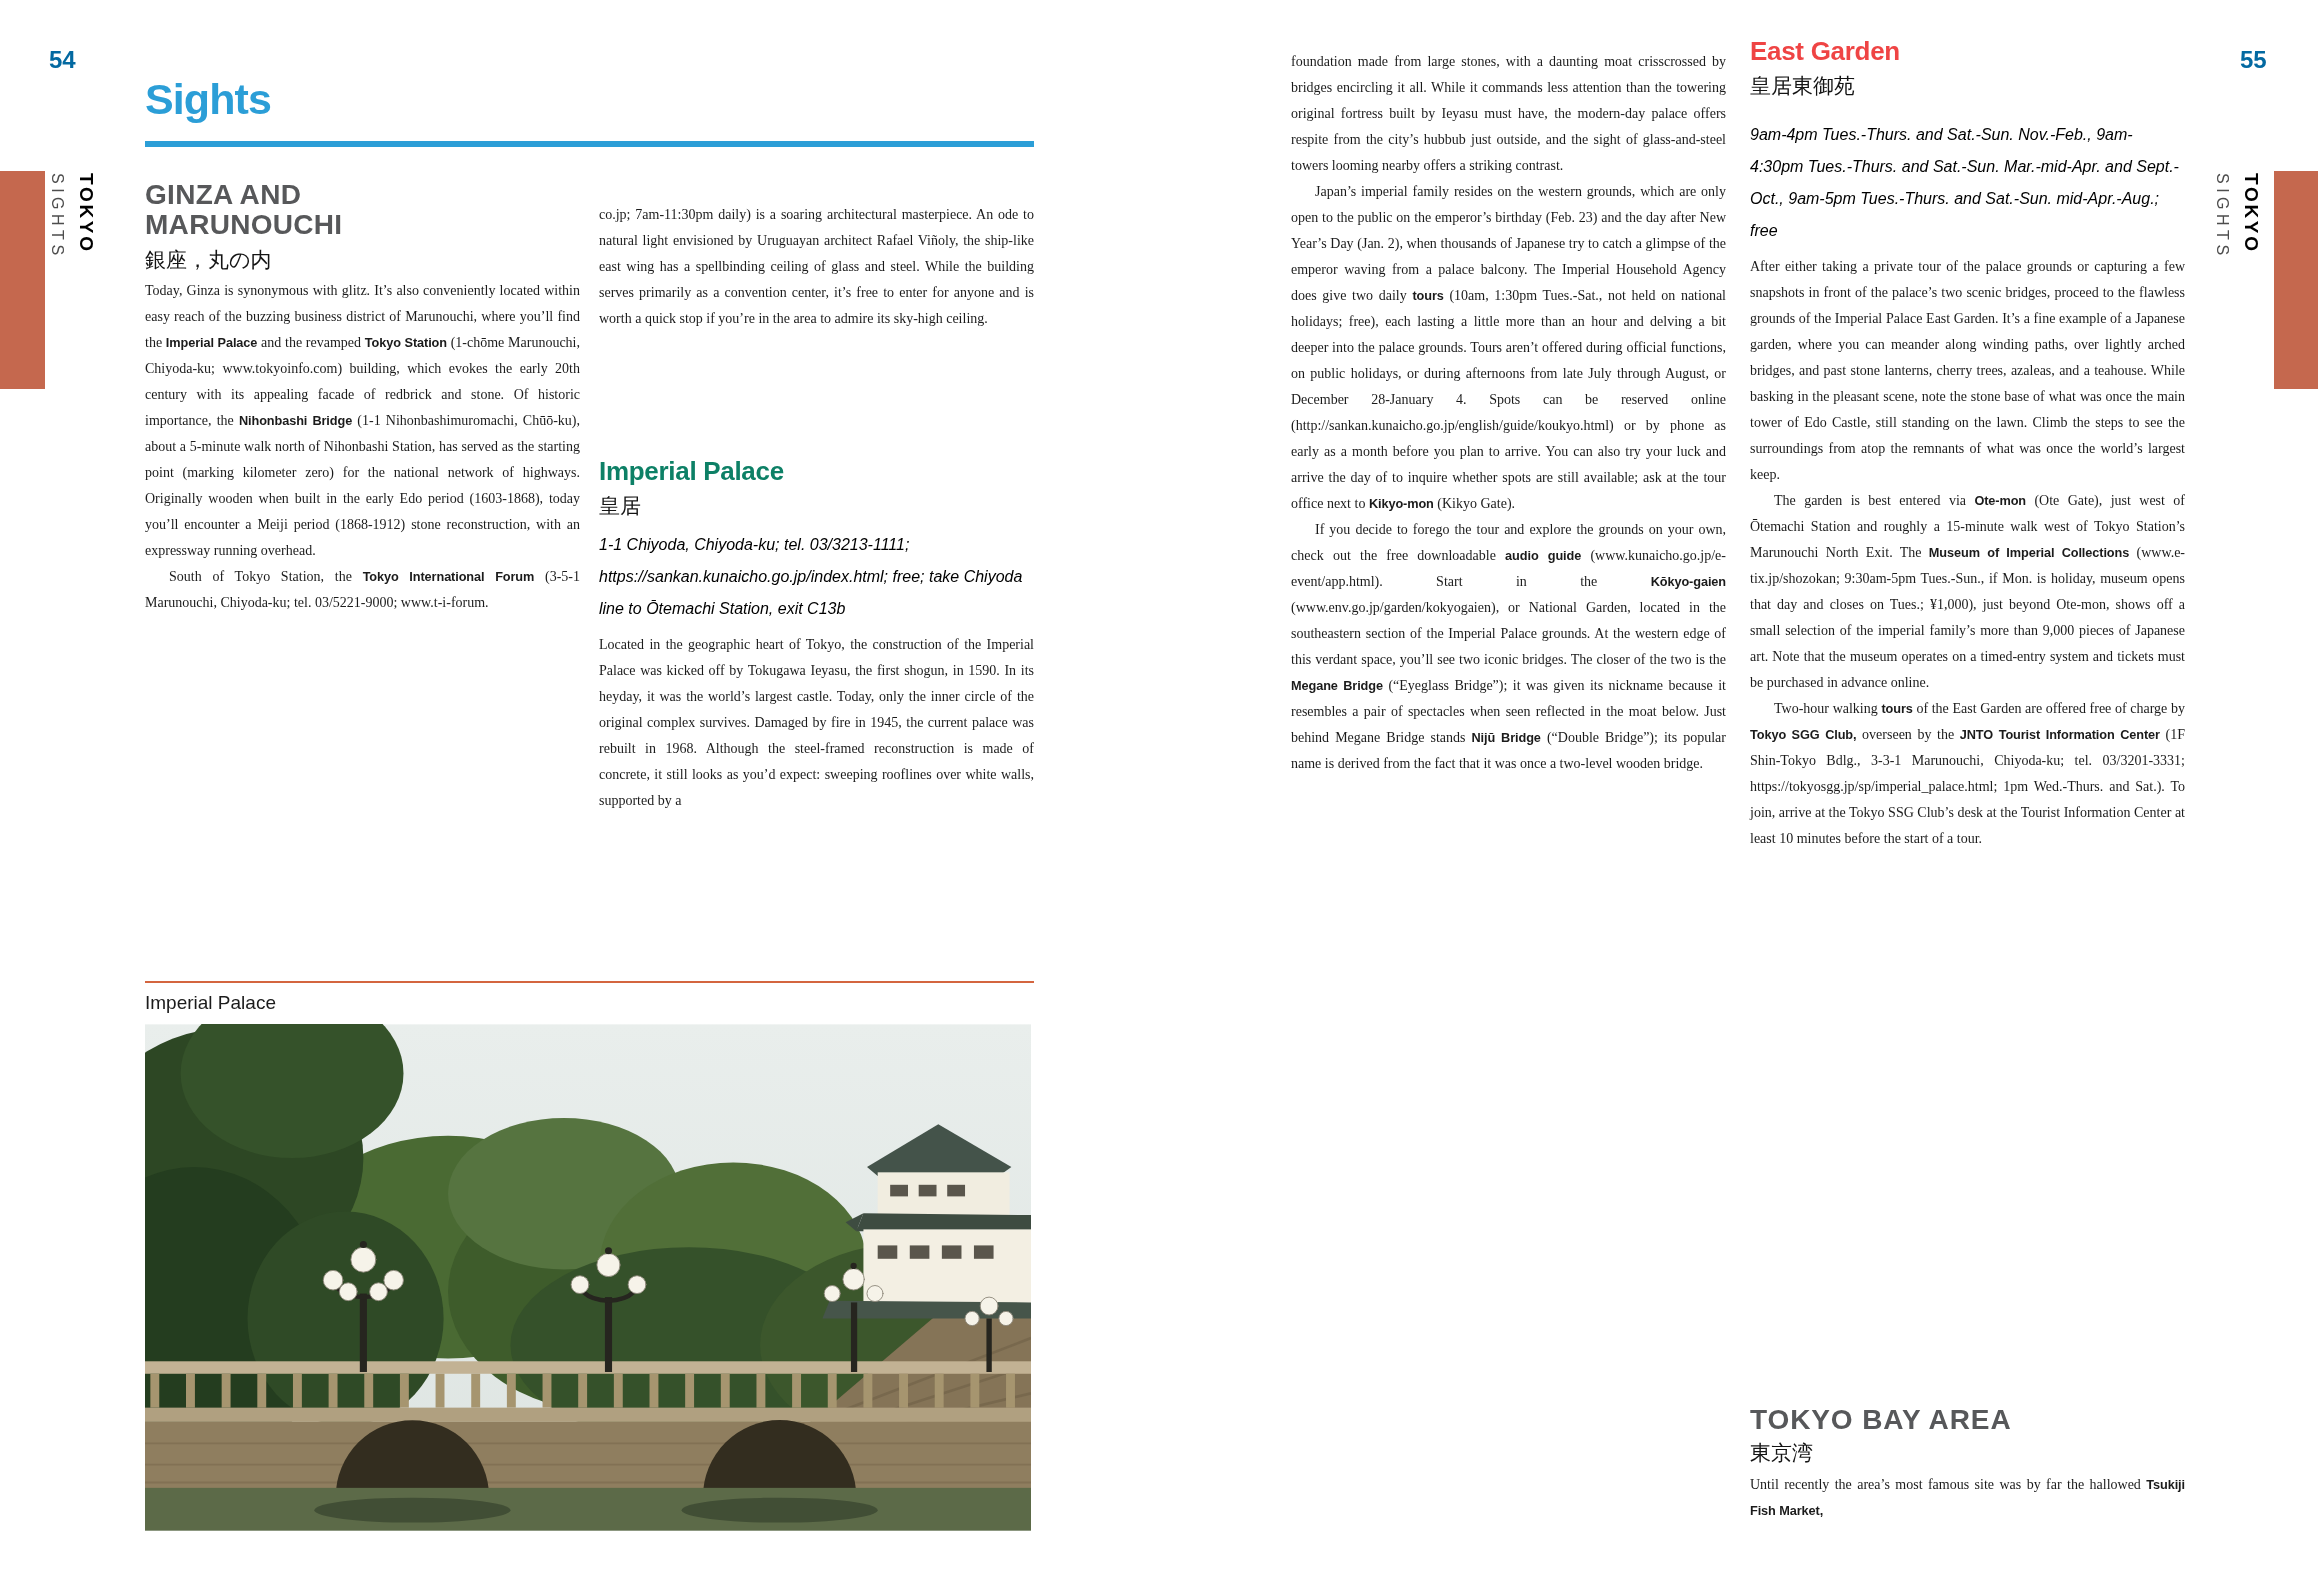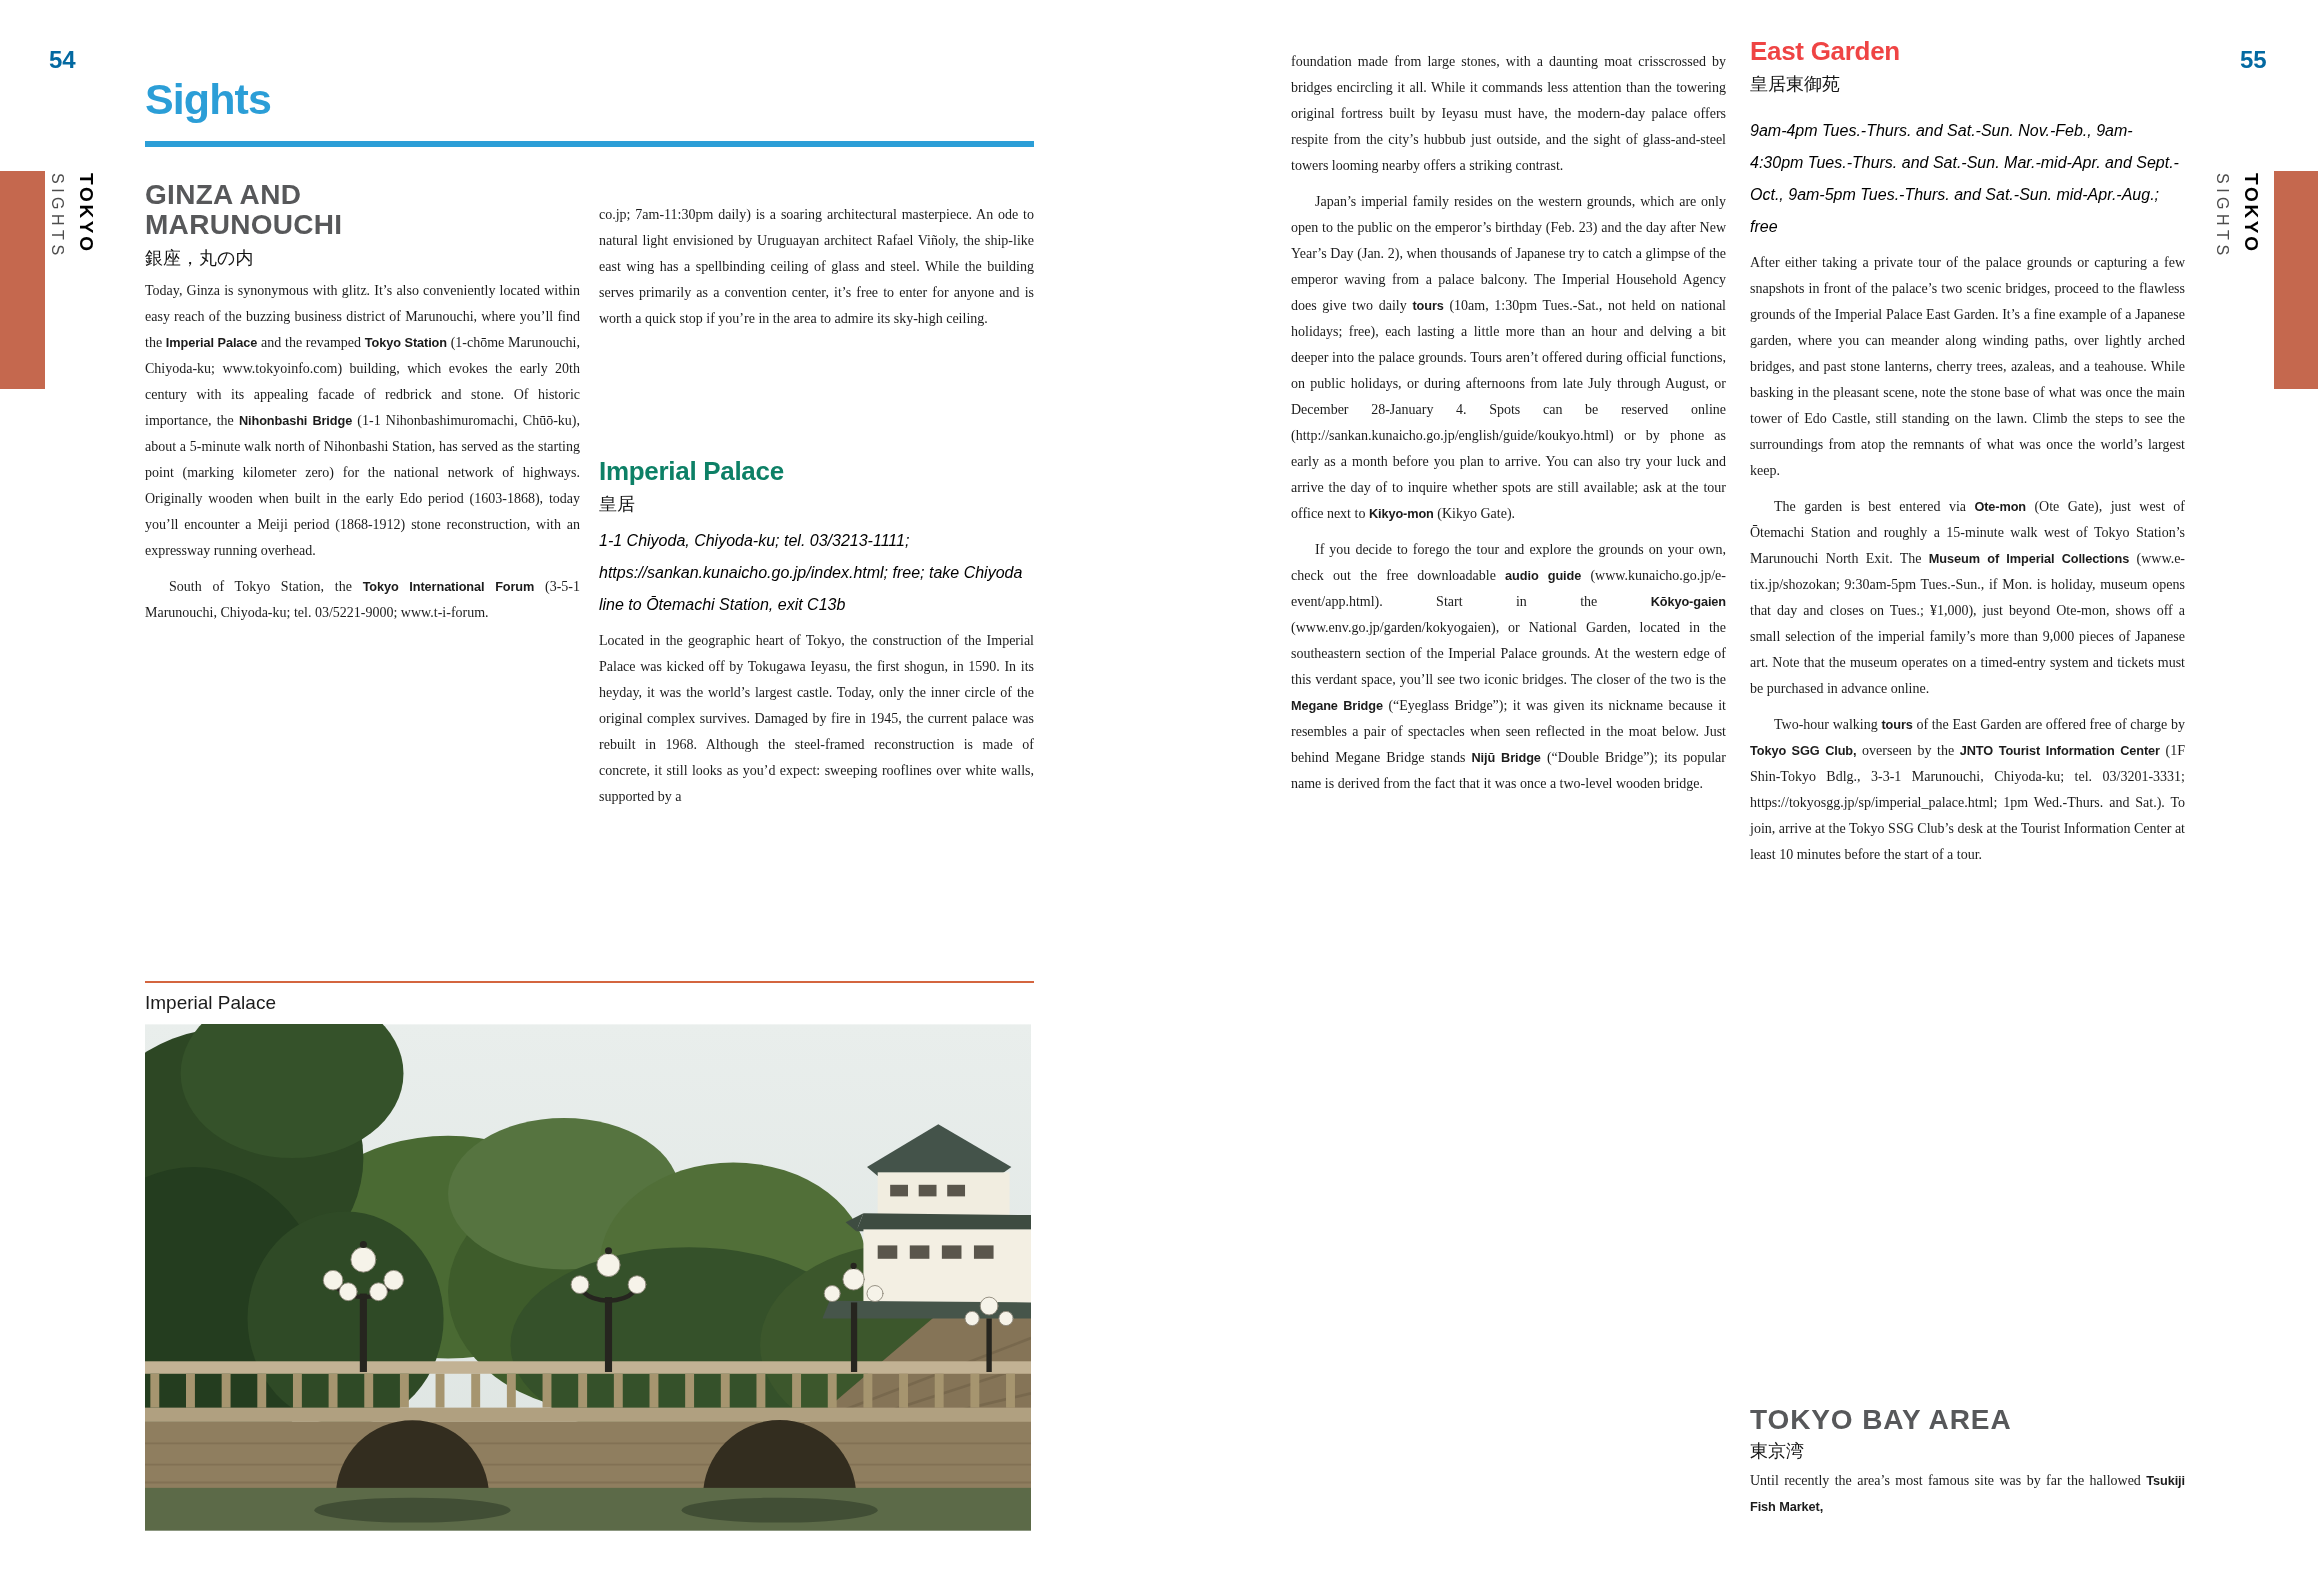--- a/index.html
+++ b/index.html
@@ -2,28 +2,28 @@
 <html style="font-size:14.3px"><head>
 <meta charset="utf-8">
 <style>
   html,body{margin:0;padding:0;background:#ffffff;}
   .canvas{position:relative;width:2319px;height:1581px;background:#ffffff;overflow:hidden;
           font-family:"Liberation Sans",sans-serif;}
   .abs{position:absolute;}
   .body{font-family:"Liberation Serif","DejaVu Serif",serif;font-size:14px;line-height:26px;
         text-align:justify;color:#1b1b1b;}
   .body p{margin:0;}
-  .body p.ind{text-indent:24px;margin-top:10px;}
+  .body p.ind{text-indent:24px;}
   .bt{font-family:"Liberation Sans","DejaVu Sans",sans-serif;font-weight:700;font-size:0.91em;letter-spacing:-0.1px;}
   .h-title{font:700 43px/1 "Liberation Sans",sans-serif;color:#2b9ed7;letter-spacing:-0.9px;}
   .rule-blue{background:#2b9ed7;height:6.2px;}
   .rule-orange{background:#d4653f;height:1.8px;}
   .h-sec{font:700 28px/30px "Liberation Sans",sans-serif;color:#57585a;letter-spacing:0.3px;}
   .jp{font-family:"Liberation Sans",sans-serif;color:#141414;}
-  .jp-lg{font-size:18px;margin-top:6.2px;}
+  .jp-lg{font-size:21px;margin-top:6.2px;}
   .h-sub{font:700 26px/1.1 "Liberation Sans",sans-serif;letter-spacing:-0.3px;}
   .teal{color:#0d8066;}
   .blue2{color:#ef4444;}
   .info{font:italic 400 16px/32px "Liberation Sans",sans-serif;color:#000;text-align:left;}
   .caption{font:400 19px "Liberation Sans",sans-serif;color:#1c1c1c;}
   .pagenum{font:700 24px "Liberation Sans",sans-serif;color:#0369a1;}
   .vt{writing-mode:vertical-rl;}
   .tab-main{font:700 19px "Liberation Sans",sans-serif;letter-spacing:2.7px;color:#000;}
   .tab-sub{font:400 16px "Liberation Sans",sans-serif;letter-spacing:4.5px;color:#4d4d4d;}
   .tab-rect{background:#c5684e;width:45px;height:218px;}

